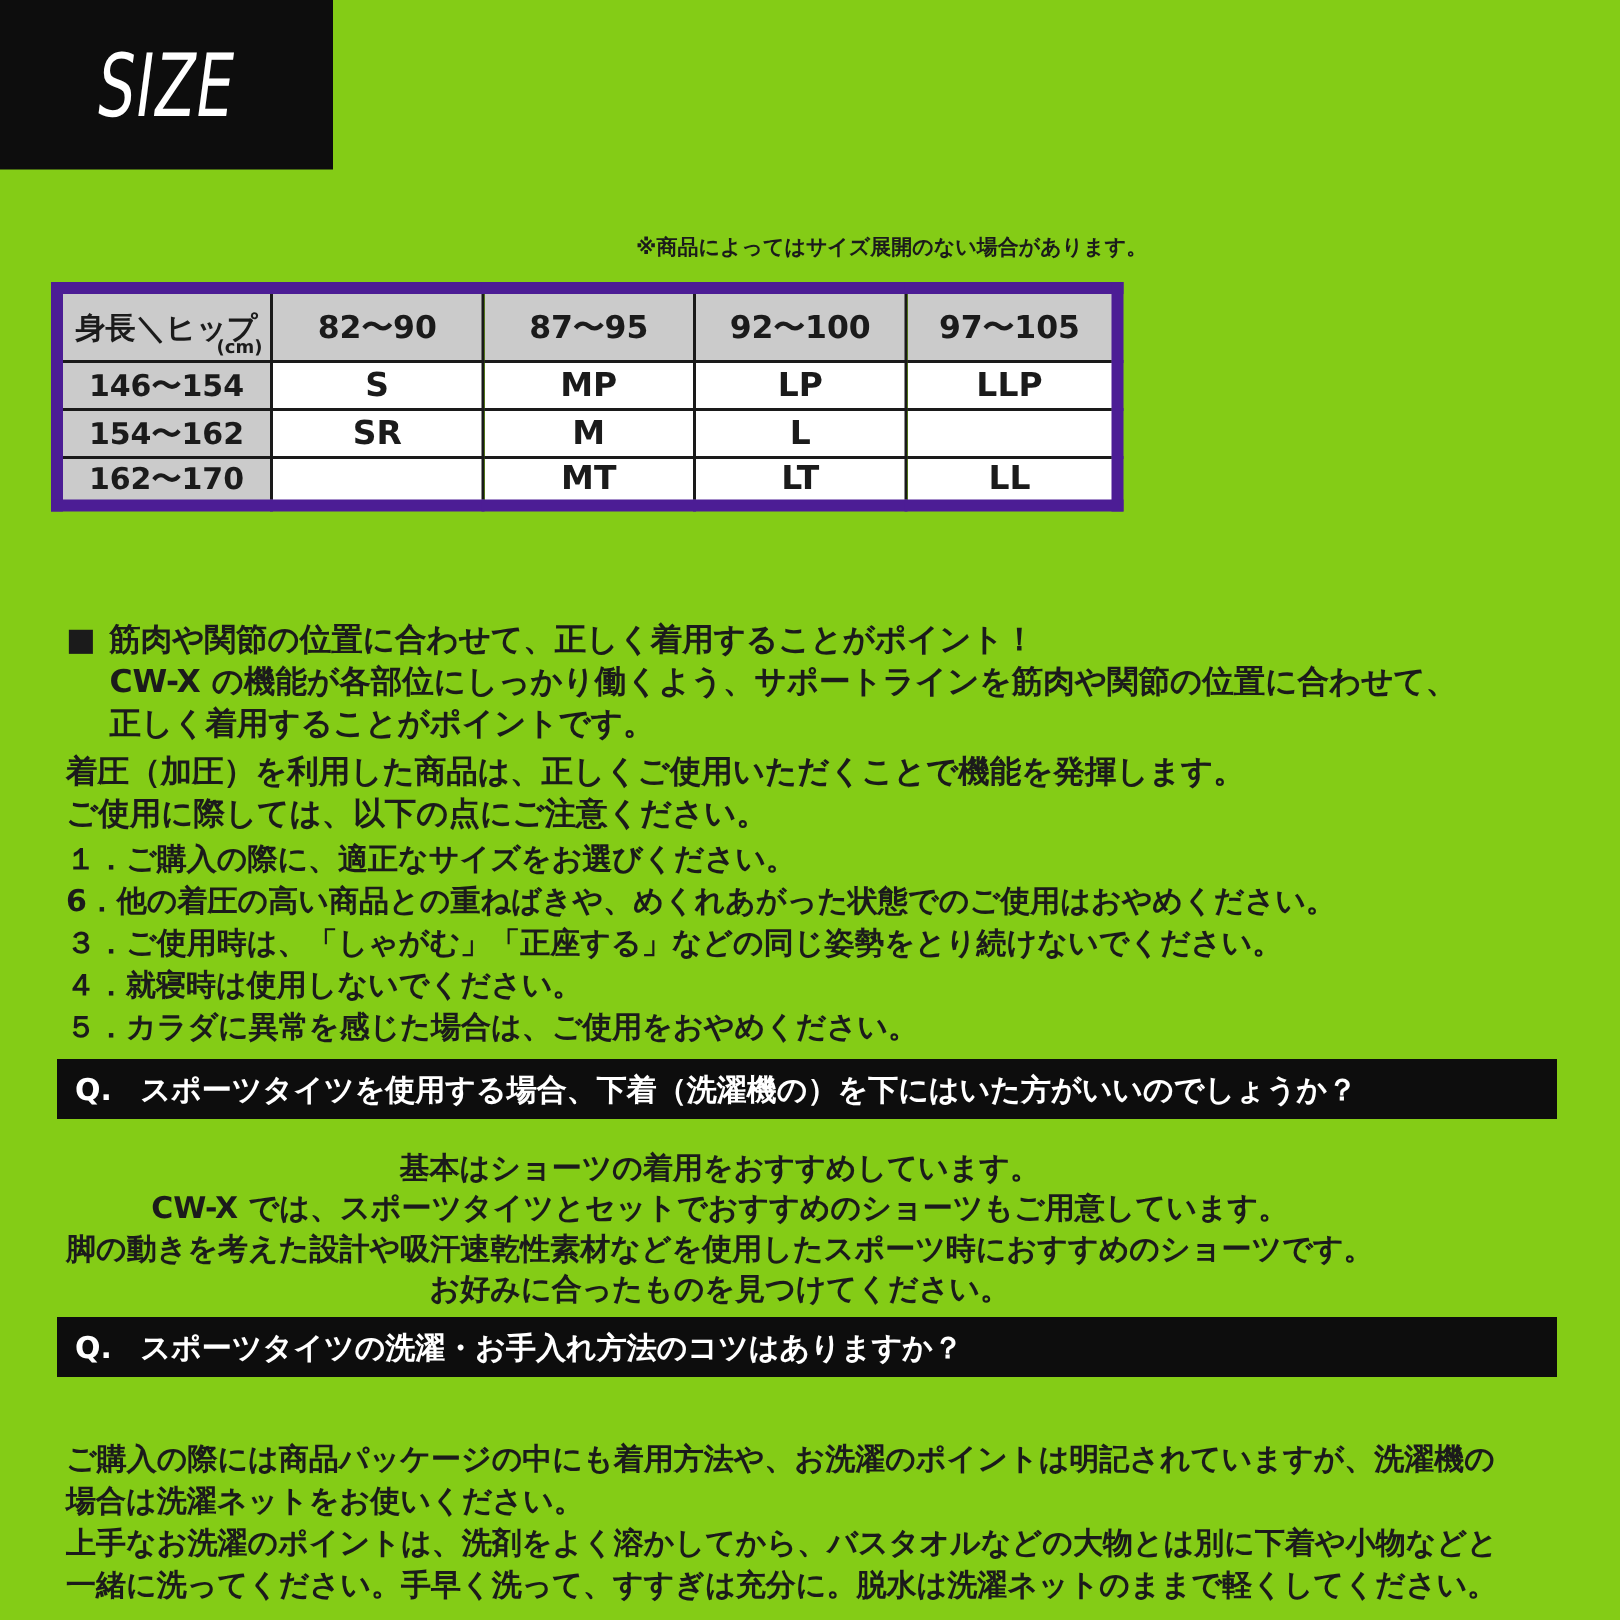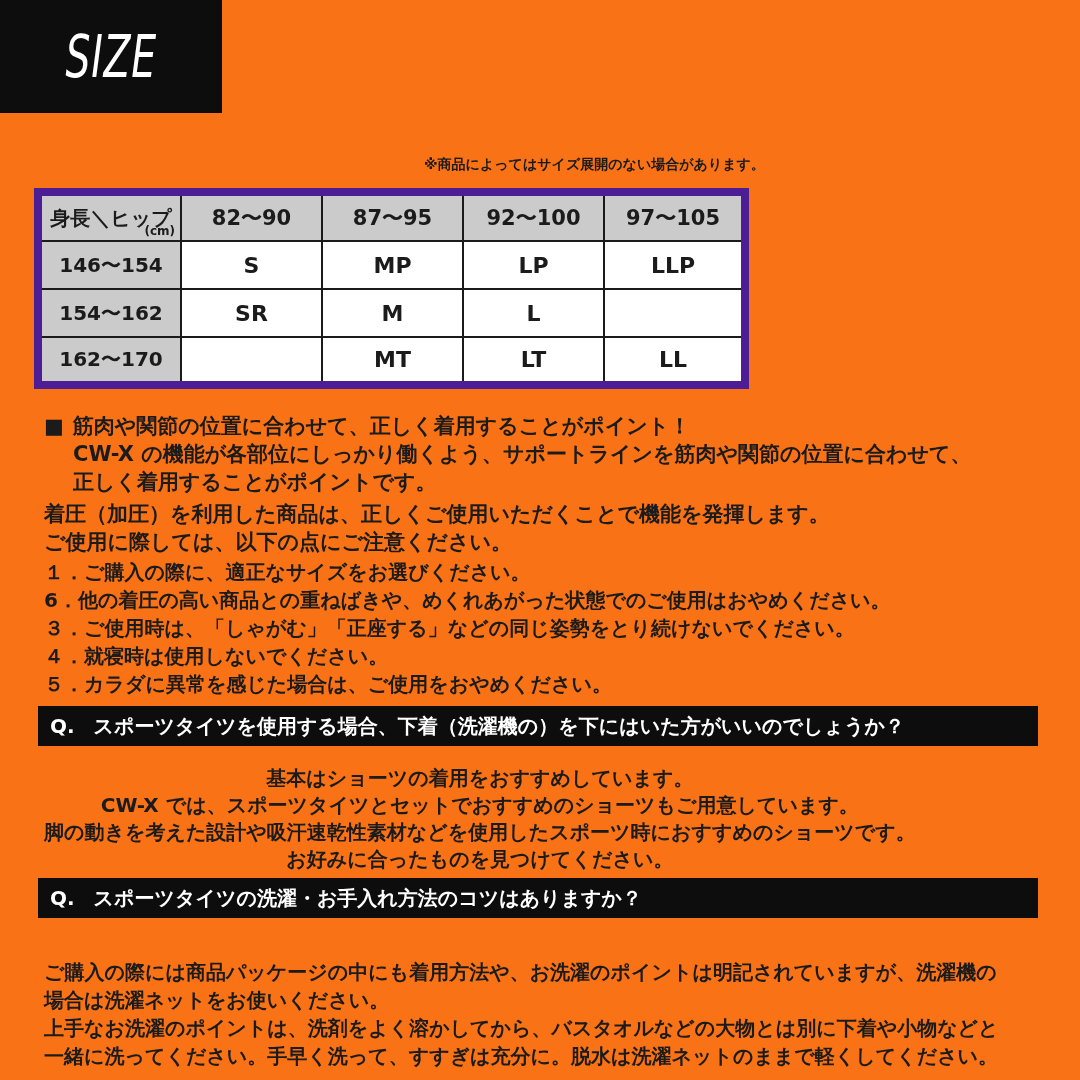--- a/index.html
+++ b/index.html
@@ -1,18 +1,18 @@
 <!DOCTYPE html>
 <html><head>
 <meta charset="utf-8">
 <style>
   html,body{margin:0;padding:0;}
   body{width:1080px;height:1080px;background:#ffffff;}
   .page{
-    position:relative;width:1080px;height:1080px;background:#f97316;overflow:hidden;
+    position:relative;width:1080px;height:1080px;background:#84cc16;overflow:hidden;
     font-family:"DejaVu Sans",sans-serif;font-weight:700;color:#1b1b1b;
   }
 
   
   .size-badge{position:absolute;left:0;top:0;width:222px;height:113px;background:#0d0d0d;
     display:flex;align-items:center;justify-content:center;}
   .size-badge-text{color:#ffffff;font-size:58px;font-style:italic;font-weight:400;
     transform:scaleX(0.68);letter-spacing:1px;line-height:1;}
 
   
@@ -21,21 +21,21 @@
   
   .size-table{position:absolute;left:34px;top:188px;border-collapse:collapse;table-layout:fixed;
     border:8px solid #4c1d95;}
   .size-table th,.size-table td{border:2px solid #1a1a1a;text-align:center;vertical-align:middle;
     padding:0;overflow:hidden;}
   .size-table th{background:#cbcbcb;font-size:20px;font-weight:700;}
   .size-table td{background:#ffffff;font-size:22px;font-weight:700;}
   .size-table .hip-header{font-size:21px;}
   .size-table .corner{position:relative;}
   .corner-unit{position:absolute;right:5px;bottom:2px;font-size:12px;font-weight:700;}
-  .size-table tr{height:48px;}
+  .size-table tr{height:32px;}
   .size-table tr.head-row{height:49px;}
 
   
   .figure{position:absolute;left:760px;top:130px;width:320px;height:270px;}
   .figure svg{position:absolute;left:0;top:0;}
   .hip-label{position:absolute;left:33px;top:120px;font-size:27px;letter-spacing:2px;white-space:nowrap;}
   .hip-caption{position:absolute;left:12px;top:219px;font-size:16px;line-height:23px;white-space:nowrap;}
 
   
   .fit-note{position:absolute;left:44px;top:412px;font-size:21px;line-height:28px;white-space:nowrap;}

